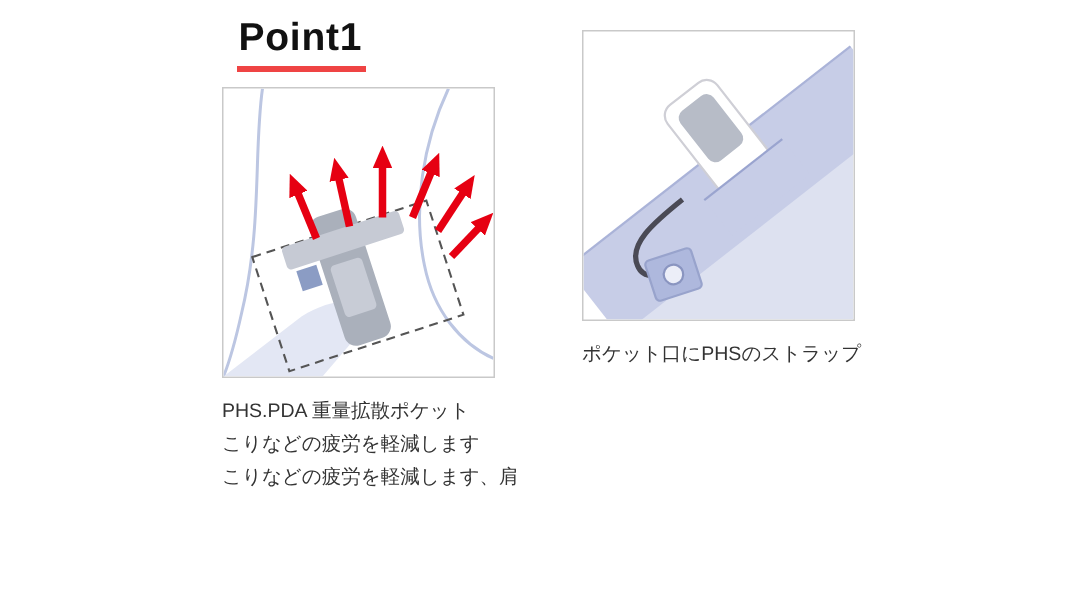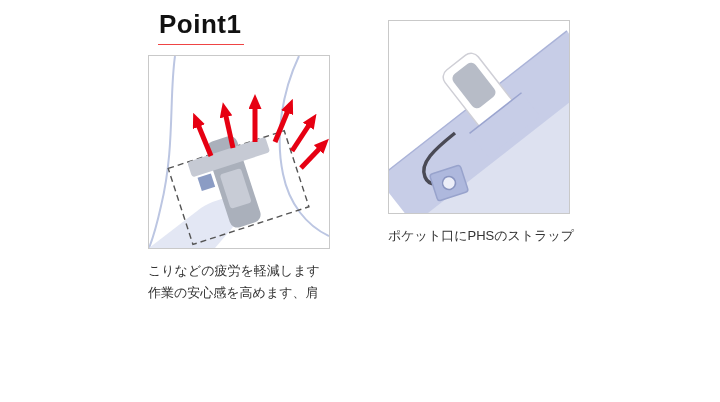--- a/index.html
+++ b/index.html
@@ -13,21 +13,21 @@
   .col { position:absolute; top:10px; width:184px; }
   .col-1 { left:148px; }
   .col-2 { left:388px; }
   .heading {
     display:inline-block;
     margin-left:10px;
     font-size:26px;
     font-weight:bold;
     color:#111111;
     letter-spacing:0.5px;
-    border-bottom:1px solid #ef4444;
+    border-bottom:4px solid #ef4444;
     padding:0 3px 4px 1px;
     line-height:1.15;
   }
   .panel {
     margin-top:10px;
     width:182px; height:194px;
     border:1px solid #c9c9c9;
     background:#ffffff;
     box-sizing:border-box;
     overflow:hidden;
@@ -79,22 +79,23 @@
           <line x1="84" y1="92" x2="76" y2="56" marker-end="url(#ah)"></line>
           <line x1="106" y1="86" x2="106" y2="48" marker-end="url(#ah)"></line>
           <line x1="126" y1="86" x2="140" y2="52" marker-end="url(#ah)"></line>
           <line x1="143" y1="95" x2="162" y2="66" marker-end="url(#ah)"></line>
           <line x1="152" y1="112" x2="173" y2="90" marker-end="url(#ah)"></line>
         </g>
       </svg>
     </div>
 
     <div class="caption">
+      <div class="cap-line">PHS.PDA 重量拡散ポケット</div>
       <div class="cap-line">こりなどの疲労を軽減します</div>
-      <div class="cap-line">作業の安心感を高めます、肩</div>
+      <div class="cap-line">こりなどの疲労を軽減します、肩</div>
     </div>
   </div>
 
   <div class="col col-2">
 
     <div class="panel">
       <svg viewBox="0 0 180 192">
 
         <g>
           <path d="M30,192 L180,34 L180,192 Z" fill="#dde1f0"></path>

